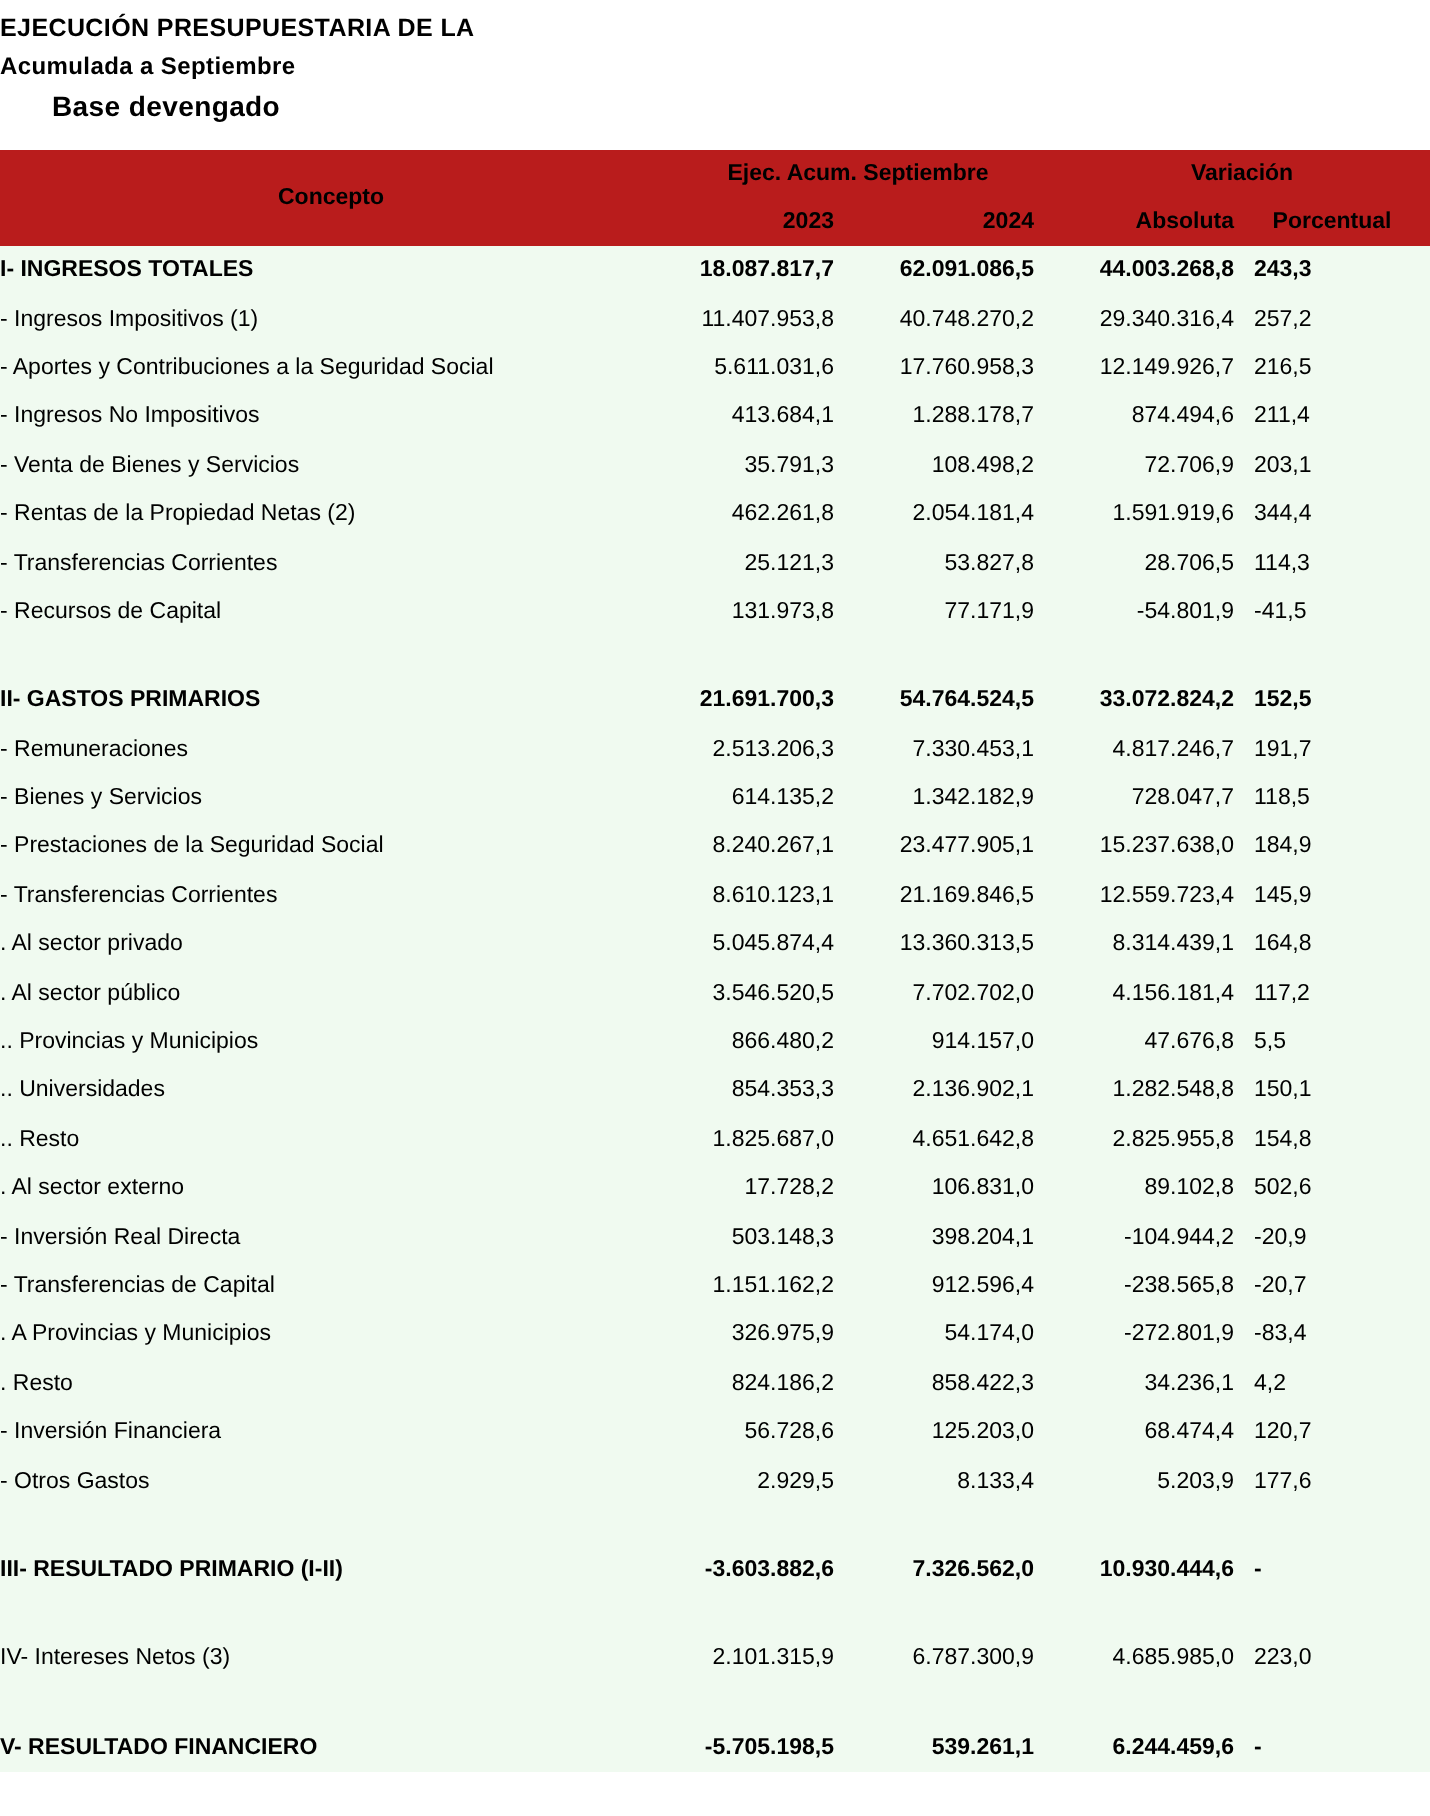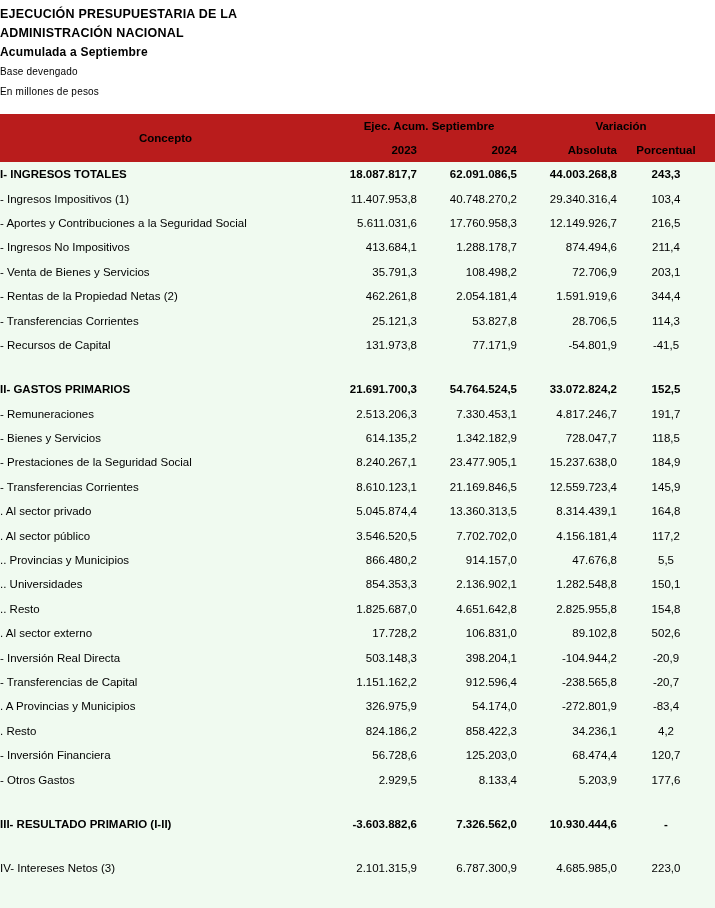--- a/index.html
+++ b/index.html
@@ -36,23 +36,24 @@
     font-weight: bold;
     letter-spacing: 0.2px;
     line-height: 19px;
     white-space: nowrap;
   }
   .title-line.sub {
     font-weight: bold;
     font-size: 12px;
   }
   .title-line.light {
-    font-weight: normal;
-    font-size: 10px;
+    font-weight: bold;
+    font-size: 14px;
     line-height: 20px;
+    margin-left: 26px;
   }
   .title-spacer { height: 12px; }
 
   
   .sheet {
     position: relative;
     width: 729px;       
     margin-left: -14px; 
     background: #f0faf0;
   }
@@ -109,41 +110,39 @@
   }
   td.concept {
     text-align: left;
     padding-left: 14px;
   }
   td.num {
     text-align: right;
     padding-right: 10px;
   }
   td.pct {
-    text-align: center;
+    text-align: left;
     padding-right: 10px;
   }
 
   tr.bold td { font-weight: bold; }
   tr.spacer { height: 20px; }
   tr.spacer td { font-size: 1px; line-height: 1px; }
   .ind2 { padding-left: 27px; }
   .ind3 { padding-left: 40px; }
 </style>
 </head>
 <body>
 
 <div id="page">
 
   <div class="title-block">
     <div class="title-line">EJECUCIÓN PRESUPUESTARIA DE LA</div>
-    <div class="title-line">ADMINISTRACIÓN NACIONAL</div>
     <div class="title-line sub">Acumulada a Septiembre</div>
     <div class="title-line light">Base devengado</div>
-    <div class="title-line light">En millones de pesos</div>
     <div class="title-spacer"></div>
   </div>
 
   <div class="sheet">
     <table class="grid">
       <colgroup>
         <col class="c-concept">
           <col class="c-y2023">
           <col class="c-y2024">
           <col class="c-abs">
@@ -168,21 +167,21 @@
             <td class="num">18.087.817,7</td>
             <td class="num">62.091.086,5</td>
             <td class="num">44.003.268,8</td>
             <td class="pct">243,3</td>
           </tr>
           <tr>
             <td class="concept ">- Ingresos Impositivos (1)</td>
             <td class="num">11.407.953,8</td>
             <td class="num">40.748.270,2</td>
             <td class="num">29.340.316,4</td>
-            <td class="pct">103,4</td>
+            <td class="pct">257,2</td>
           </tr>
           <tr>
             <td class="concept ">- Aportes y Contribuciones a la Seguridad Social</td>
             <td class="num">5.611.031,6</td>
             <td class="num">17.760.958,3</td>
             <td class="num">12.149.926,7</td>
             <td class="pct">216,5</td>
           </tr>
           <tr>
             <td class="concept ">- Ingresos No Impositivos</td>

